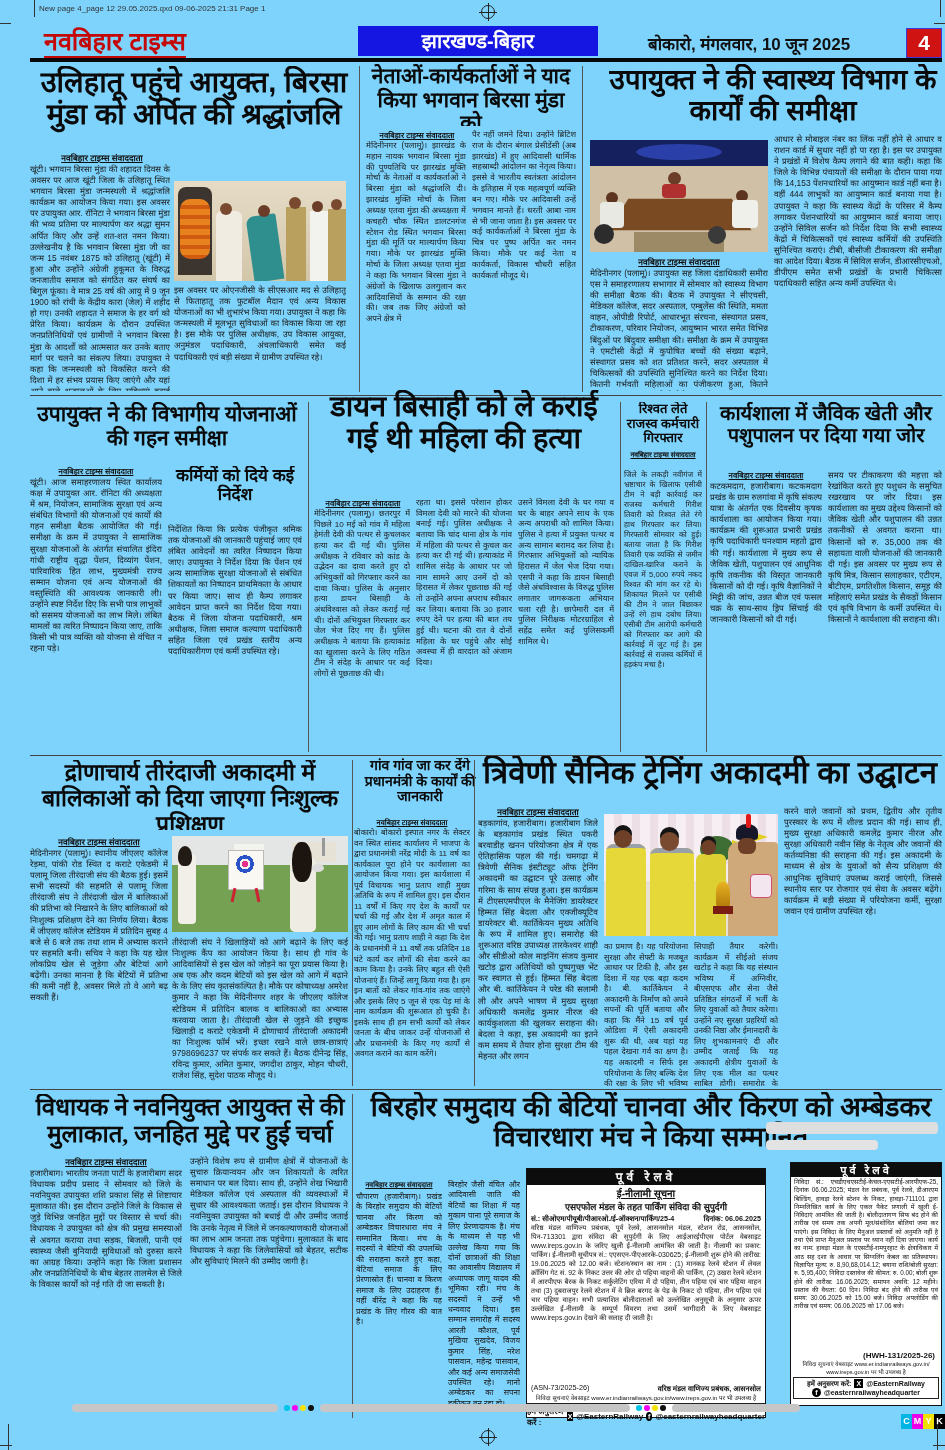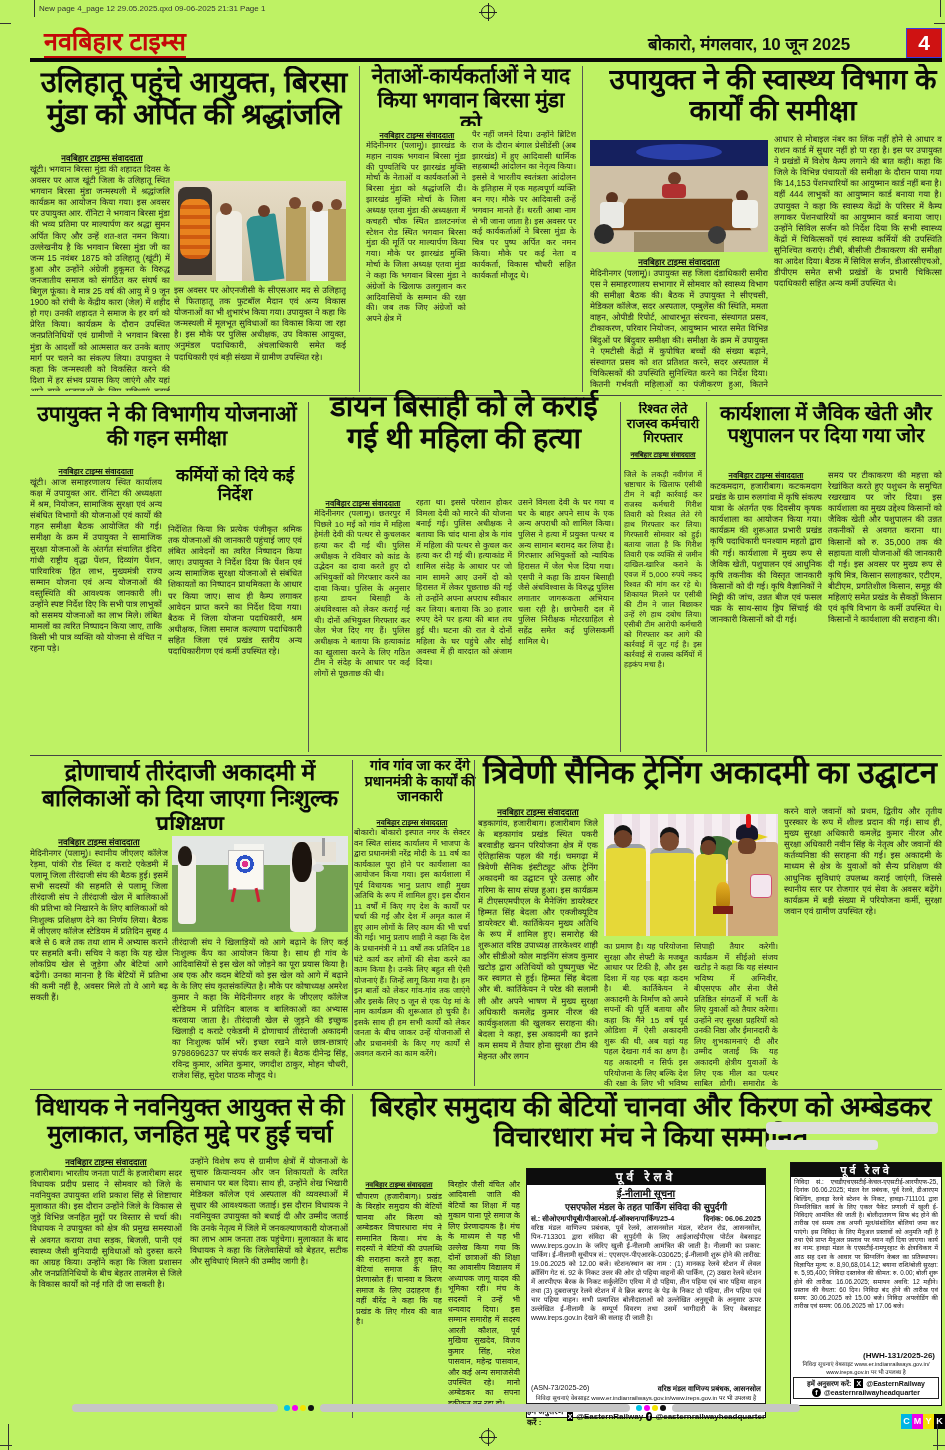--- a/index.html
+++ b/index.html
@@ -1,16 +1,16 @@
 <!DOCTYPE html>
 <html><head>
 <meta charset="utf-8">
 <style>
   html,body{margin:0;padding:0;background:#ffffff;}
-  .sheet{position:relative;width:945px;height:1450px;background:#bef264;overflow:hidden;
+  .sheet{position:relative;width:945px;height:1450px;background:#7dd3fc;overflow:hidden;
          font-family:"Liberation Sans", sans-serif;color:#111;}
   .abs{position:absolute;}
   .hl{font-weight:bold;text-align:center;line-height:1.12;color:#0a0a0a;overflow:hidden;}
   .byline{font-weight:bold;text-align:center;text-decoration:underline;font-size:8.5px;overflow:hidden;}
   .bodytxt{font-size:8.4px;line-height:1.32;text-align:justify;overflow:hidden;color:#1c1c1c;}
   .vrule{position:absolute;width:1px;background:#555;}
   .hrule{position:absolute;height:1px;background:#444;}
   .photo{position:absolute;overflow:hidden;}
   .ph{position:absolute;}
   
@@ -44,20 +44,21 @@
 <div class="sheet">
 
   <div class="abs cropv" style="left:34px;top:0;height:17px;"></div>
   <div class="abs jobline" style="left:39px;top:4px;">New page 4_page 12  29.05.2025.qxd  09-06-2025  21:31  Page 1</div>
   <div class="regmark" style="left:481px;top:5px;"></div>
   <div class="abs croph" style="left:0;top:23px;width:11px;"></div>
   <div class="abs croph" style="right:0;top:23px;width:11px;"></div>
   <div class="abs cropv" style="left:940px;top:0;height:17px;"></div>
 
   <div class="abs papername" style="left:44px;top:28px;">नवबिहार टाइम्स</div>
+  <div class="abs badge" style="left:358px;top:26px;width:240px;height:30px;">झारखण्ड-बिहार</div>
   <div class="abs dateline" style="left:648px;top:32px;">बोकारो, मंगलवार, 10 जून 2025</div>
   <div class="abs pagenum" style="left:906px;top:28px;width:34px;height:28px;">4</div>
   <div class="thickrule" style="left:30px;top:58px;width:912px;height:4px;"></div>
 
   <div>
     <div class="abs hl" style="left:30px;top:66px;width:328px;height:82px;font-size:29px;">उलिहातू पहुंचे आयुक्त, बिरसा मुंडा को अर्पित की श्रद्धांजलि</div>
     <div class="abs byline" style="left:36px;top:152px;width:132px;">नवबिहार टाइम्स संवाददाता</div>
     <div class="abs bodytxt" style="left:30px;top:164px;width:140px;height:227px;">खूंटी। भगवान बिरसा मुंडा की शहादत दिवस के अवसर पर आज खूंटी जिला के उलिहातू स्थित भगवान बिरसा मुंडा जन्मस्थली में श्रद्धांजलि कार्यक्रम का आयोजन किया गया। इस अवसर पर उपायुक्त आर. रॉनिटा ने भगवान बिरसा मुंडा की भव्य प्रतिमा पर माल्यार्पण कर श्रद्धा सुमन अर्पित किए और उन्हें शत-शत नमन किया। उल्लेखनीय है कि भगवान बिरसा मुंडा जी का जन्म 15 नवंबर 1875 को उलिहातू (खूंटी) में हुआ और उन्होंने अंग्रेजी हुकूमत के विरुद्ध जनजातीय समाज को संगठित कर संघर्ष का बिगुल फूंका। वे मात्र 25 वर्ष की आयु में 9 जून 1900 को रांची के केंद्रीय कारा (जेल) में शहीद हो गए। उनकी शहादत ने समाज के हर वर्ग को प्रेरित किया। कार्यक्रम के दौरान उपस्थित जनप्रतिनिधियों एवं ग्रामीणों ने भगवान बिरसा मुंडा के आदर्शों को आत्मसात कर उनके बताए मार्ग पर चलने का संकल्प लिया। उपायुक्त ने कहा कि जन्मस्थली को विकसित करने की दिशा में हर संभव प्रयास किए जाएंगे और यहां आने वाले श्रद्धालुओं के लिए सुविधाएं बढ़ाई जाएंगी।</div>
 
     <div class="photo" style="left:174px;top:181px;width:172px;height:100px;background:linear-gradient(#e6dcc6,#d2c6aa);">

